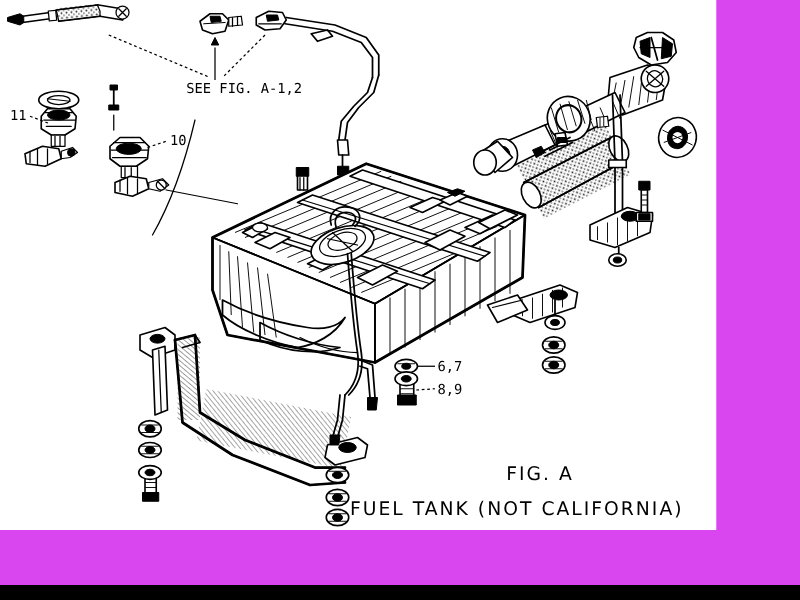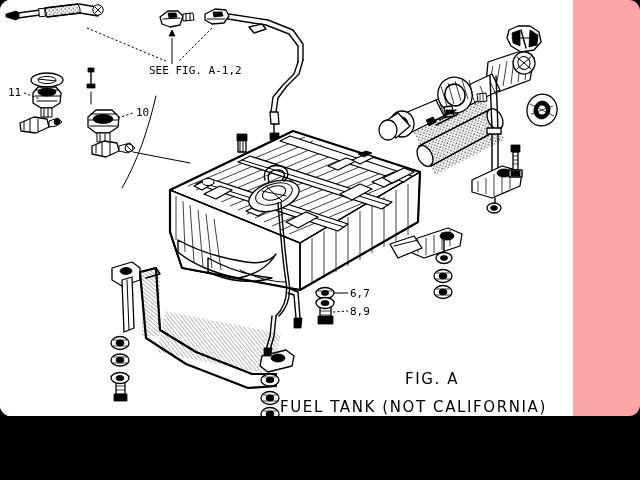--- a/index.html
+++ b/index.html
@@ -3,25 +3,24 @@
 <meta charset="utf-8">
 <style>
   html, body {
     margin: 0;
     padding: 0;
     background: #000000;
   }
   #page {
     position: relative;
     width: 640px;
-    height: 416px;
-    background: #fca5a5;
+    height: 468px;
+    background: #d946ef;
     overflow: hidden;
     font-family: "DejaVu Sans Mono", monospace;
-    border-radius: 11px;
   }
   #canvas-area {
     position: absolute;
     left: 0;
     top: 0;
     width: 573px;
     height: 424px;
     background: #ffffff;
   }
   #diagram {

